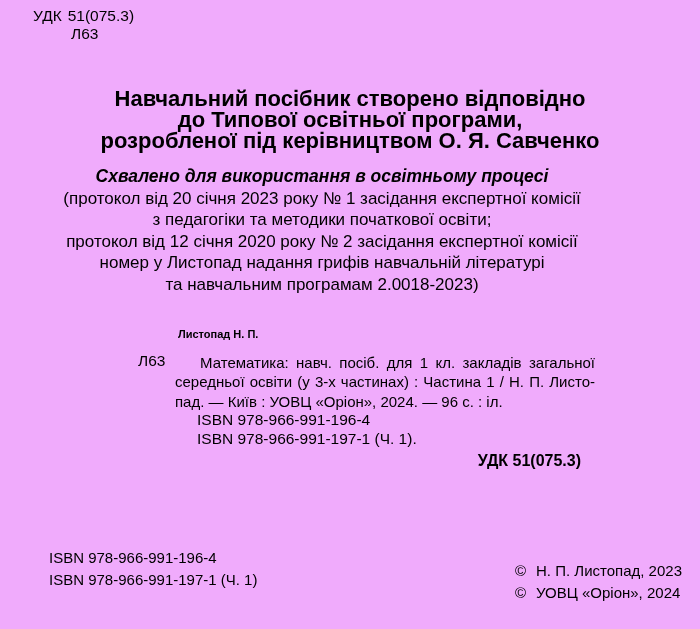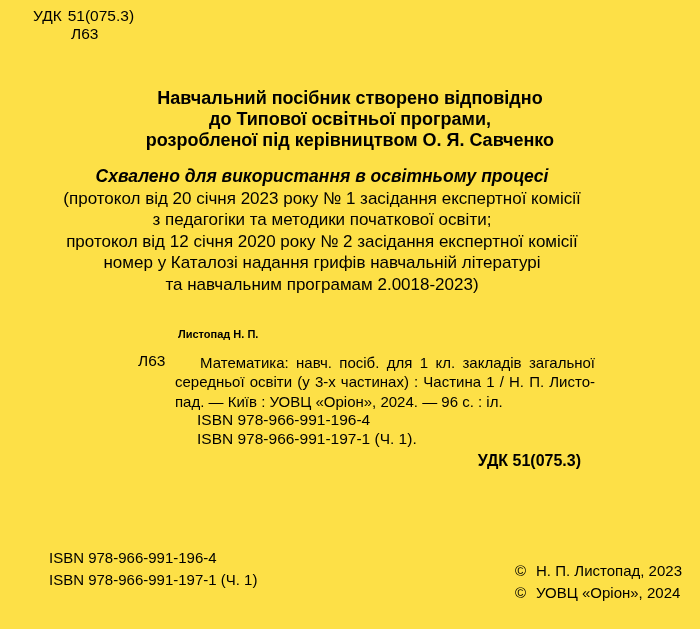--- a/index.html
+++ b/index.html
@@ -4,21 +4,21 @@
 <style>
   html, body {
     margin: 0;
     padding: 0;
     background: #ffffff;
   }
   .page {
     position: relative;
     width: 700px;
     height: 629px;
-    background: #fde047;
+    background: #f0abfc;
     color: #000000;
     font-family: "Liberation Sans", sans-serif;
     overflow: hidden;
   }
 
   
   .udk-top {
     position: absolute;
     left: 33px;
     top: 7px;
@@ -29,21 +29,21 @@
   .udk-top .indent { padding-left: 38px; }
 
   
   .heading {
     position: absolute;
     left: 0;
     top: 88px;
     width: 700px;
     text-align: center;
     font-weight: bold;
-    font-size: 18px;
+    font-size: 22px;
     line-height: 21px;
   }
 
   
   .approval {
     position: absolute;
     left: 0;
     top: 166px;
     width: 644px;
     text-align: center;
@@ -137,21 +137,21 @@
     <div>Навчальний посібник створено відповідно</div>
     <div>до Типової освітньої програми,</div>
     <div>розробленої під керівництвом О. Я. Савченко</div>
   </div>
 
   <div class="approval">
     <div class="approval-title">Схвалено для використання в освітньому процесі</div>
     <div>(протокол від 20 січня 2023 року № 1 засідання експертної комісії</div>
     <div>з педагогіки та методики початкової освіти;</div>
     <div>протокол від 12 січня 2020 року № 2 засідання експертної комісії</div>
-    <div>номер у Каталозі надання грифів навчальній літературі</div>
+    <div>номер у Листопад надання грифів навчальній літературі</div>
     <div>та навчальним програмам 2.0018-2023)</div>
   </div>
 
   <div class="author">Листопад Н. П.</div>
 
   <div class="bib-code">Л63</div>
 
   <div class="bib-par">
     <div class="jl first">Математика: навч. посіб. для 1 кл. закладів загальної</div>
     <div class="jl">середньої освіти (у 3-х частинах) : Частина 1 / Н. П. Листо-</div>

